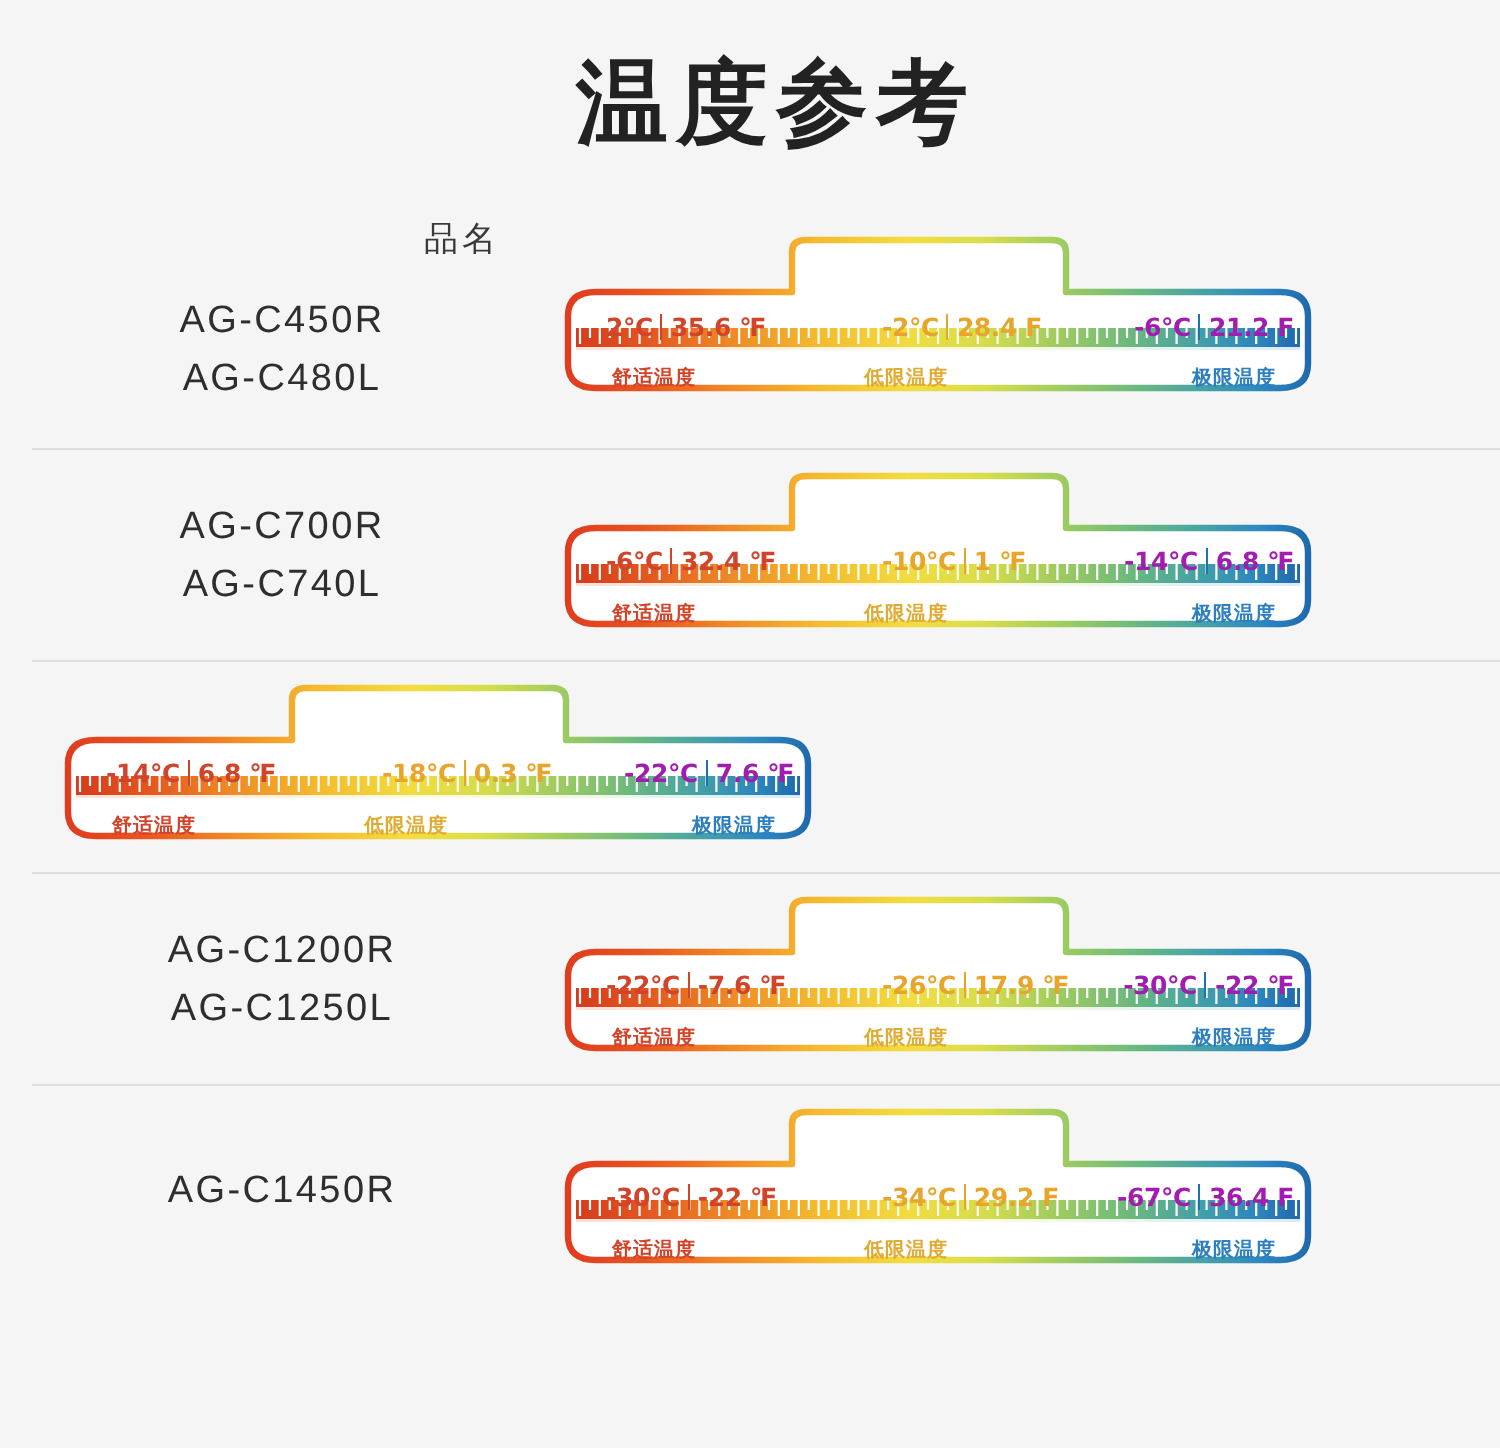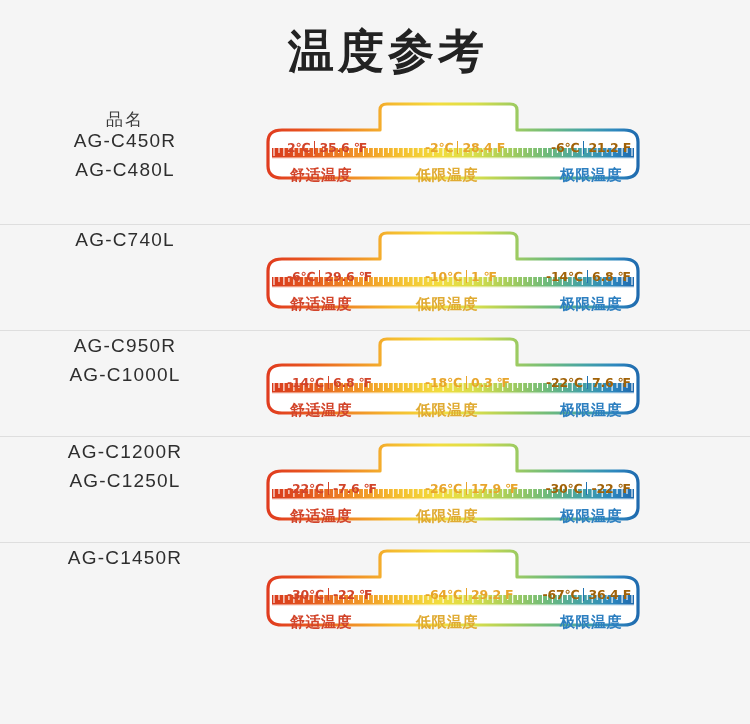--- a/index.html
+++ b/index.html
@@ -29,38 +29,40 @@
     font-family: "DejaVu Sans", "Liberation Sans", sans-serif;
     padding-left: 26px;
   }
 
   
   .col-header {
     position: absolute;
     left: 0;
     top: 108px;
     width: 250px;
-    text-align: center;
+    text-align: right;
     font-size: 17px;
     color: #3a3a3a;
     letter-spacing: 2px;
     font-family: "DejaVu Sans", "Liberation Sans", sans-serif;
   }
 
   
   .rows {
     position: absolute;
     left: 0;
     top: 96px;
     width: 750px;
   }
   .row {
     position: relative;
     height: 105px;
     display: flex;
+    align-items: center;
+    margin-left: 16px;
   }
   .row + .row { border-top: 1px solid #dedede; }
 
   .row-names {
     width: 250px;
     flex: 0 0 250px;
     text-align: center;
     color: #2e2e2e;
     font-size: 19px;
     letter-spacing: 1.2px;
@@ -111,34 +113,34 @@
     display: inline-block;
     width: 1px;
     height: 13px;
     vertical-align: -2px;
     margin: 0 4px;
   }
   .t-val.c1 { position: absolute; left: 22px;  color: #d2442a; }
   .t-val.c1 .sep { background: #d2442a; }
   .t-val.c2 { position: absolute; left: 160px; color: #e8a52b; }
   .t-val.c2 .sep { background: #e8a52b; }
-  .t-val.c3 { position: absolute; right: 20px; color: #a16207; }
+  .t-val.c3 { position: absolute; right: 20px; color: #a21caf; }
   .t-val.c3 .sep { background: #1f72b0; }
 
   .t-labels {
     position: absolute;
     left: 0;
     top: 70px;
     width: 386px;
     height: 18px;
     pointer-events: none;
   }
   .t-lab {
     position: absolute;
-    font-size: 15px;
+    font-size: 10px;
     font-weight: bold;
     letter-spacing: 0.5px;
     white-space: nowrap;
     font-family: Liberation Mono, monospace;
   }
   .t-lab.l1 { left: 30px;  color: #d2442a; }
   .t-lab.l2 { left: 156px; color: #e0ab33; }
   .t-lab.l3 { right: 24px; color: #2d7fc0; }
 </style>
 </head>
@@ -244,20 +246,21 @@
         </div>
         <div class="t-labels">
           <span class="t-lab l1">舒适温度</span>
           <span class="t-lab l2">低限温度</span>
           <span class="t-lab l3">极限温度</span>
         </div>
       </div>
     </div>
     <div class="row">
       <div class="row-names">
+        <span class="nm">AG-C700R</span>
         <span class="nm">AG-C740L</span>
       </div>
       <div class="thermo-wrap">
         <div class="thermo">
           <svg width="386" height="96" viewBox="0 0 386 96">
             <path d="M 8 70 L 8 46 Q 8 34 22 34 L 120 34 L 120 14 Q 120 8 127 8 L 250 8 Q 257 8 257 14 L 257 34 L 364 34 Q 378 34 378 46 L 378 70 Q 378 82 364 82 L 22 82 Q 8 82 8 70 Z" fill="#ffffff" stroke="url(#gradTemp)" stroke-width="3.2" stroke-linejoin="round"></path>
             <rect x="12" y="52" width="362" height="11" fill="url(#gradBar)"></rect>
             <g stroke="#ffffff" stroke-width="1.1">
               <line x1="14.0" y1="52" x2="14.0" y2="60"></line>
               <line x1="19.0" y1="52" x2="19.0" y2="57"></line>
@@ -330,36 +333,32 @@
               <line x1="352.1" y1="52" x2="352.1" y2="60"></line>
               <line x1="357.1" y1="52" x2="357.1" y2="57"></line>
               <line x1="362.1" y1="52" x2="362.1" y2="60"></line>
               <line x1="367.0" y1="52" x2="367.0" y2="57"></line>
               <line x1="372.0" y1="52" x2="372.0" y2="60"></line>
             </g>
             <rect x="12" y="61.5" width="362" height="1.6" fill="#ffffff" opacity="0.85"></rect>
           </svg>
         </div>
         <div class="t-values">
-          <span class="t-val c1"><span>-6℃</span><span class="sep"></span><span>29.6 ℉</span></span>
+          <span class="t-val c1"><span>-6℃</span><span class="sep"></span><span>32.4 ℉</span></span>
           <span class="t-val c2"><span>-10℃</span><span class="sep"></span><span>1 ℉</span></span>
           <span class="t-val c3"><span>-14℃</span><span class="sep"></span><span>6.8 ℉</span></span>
         </div>
         <div class="t-labels">
           <span class="t-lab l1">舒适温度</span>
           <span class="t-lab l2">低限温度</span>
           <span class="t-lab l3">极限温度</span>
         </div>
       </div>
     </div>
     <div class="row">
-      <div class="row-names">
-        <span class="nm">AG-C950R</span>
-        <span class="nm">AG-C1000L</span>
-      </div>
       <div class="thermo-wrap">
         <div class="thermo">
           <svg width="386" height="96" viewBox="0 0 386 96">
             <path d="M 8 70 L 8 46 Q 8 34 22 34 L 120 34 L 120 14 Q 120 8 127 8 L 250 8 Q 257 8 257 14 L 257 34 L 364 34 Q 378 34 378 46 L 378 70 Q 378 82 364 82 L 22 82 Q 8 82 8 70 Z" fill="#ffffff" stroke="url(#gradTemp)" stroke-width="3.2" stroke-linejoin="round"></path>
             <rect x="12" y="52" width="362" height="11" fill="url(#gradBar)"></rect>
             <g stroke="#ffffff" stroke-width="1.1">
               <line x1="14.0" y1="52" x2="14.0" y2="60"></line>
               <line x1="19.0" y1="52" x2="19.0" y2="57"></line>
               <line x1="23.9" y1="52" x2="23.9" y2="60"></line>
               <line x1="28.9" y1="52" x2="28.9" y2="57"></line>
@@ -630,21 +629,21 @@
               <line x1="357.1" y1="52" x2="357.1" y2="57"></line>
               <line x1="362.1" y1="52" x2="362.1" y2="60"></line>
               <line x1="367.0" y1="52" x2="367.0" y2="57"></line>
               <line x1="372.0" y1="52" x2="372.0" y2="60"></line>
             </g>
             <rect x="12" y="61.5" width="362" height="1.6" fill="#ffffff" opacity="0.85"></rect>
           </svg>
         </div>
         <div class="t-values">
           <span class="t-val c1"><span>-30℃</span><span class="sep"></span><span>-22 ℉</span></span>
-          <span class="t-val c2"><span>-64℃</span><span class="sep"></span><span>29.2 F</span></span>
+          <span class="t-val c2"><span>-34℃</span><span class="sep"></span><span>29.2 F</span></span>
           <span class="t-val c3"><span>-67℃</span><span class="sep"></span><span>36.4 F</span></span>
         </div>
         <div class="t-labels">
           <span class="t-lab l1">舒适温度</span>
           <span class="t-lab l2">低限温度</span>
           <span class="t-lab l3">极限温度</span>
         </div>
       </div>
     </div>
   </div>

